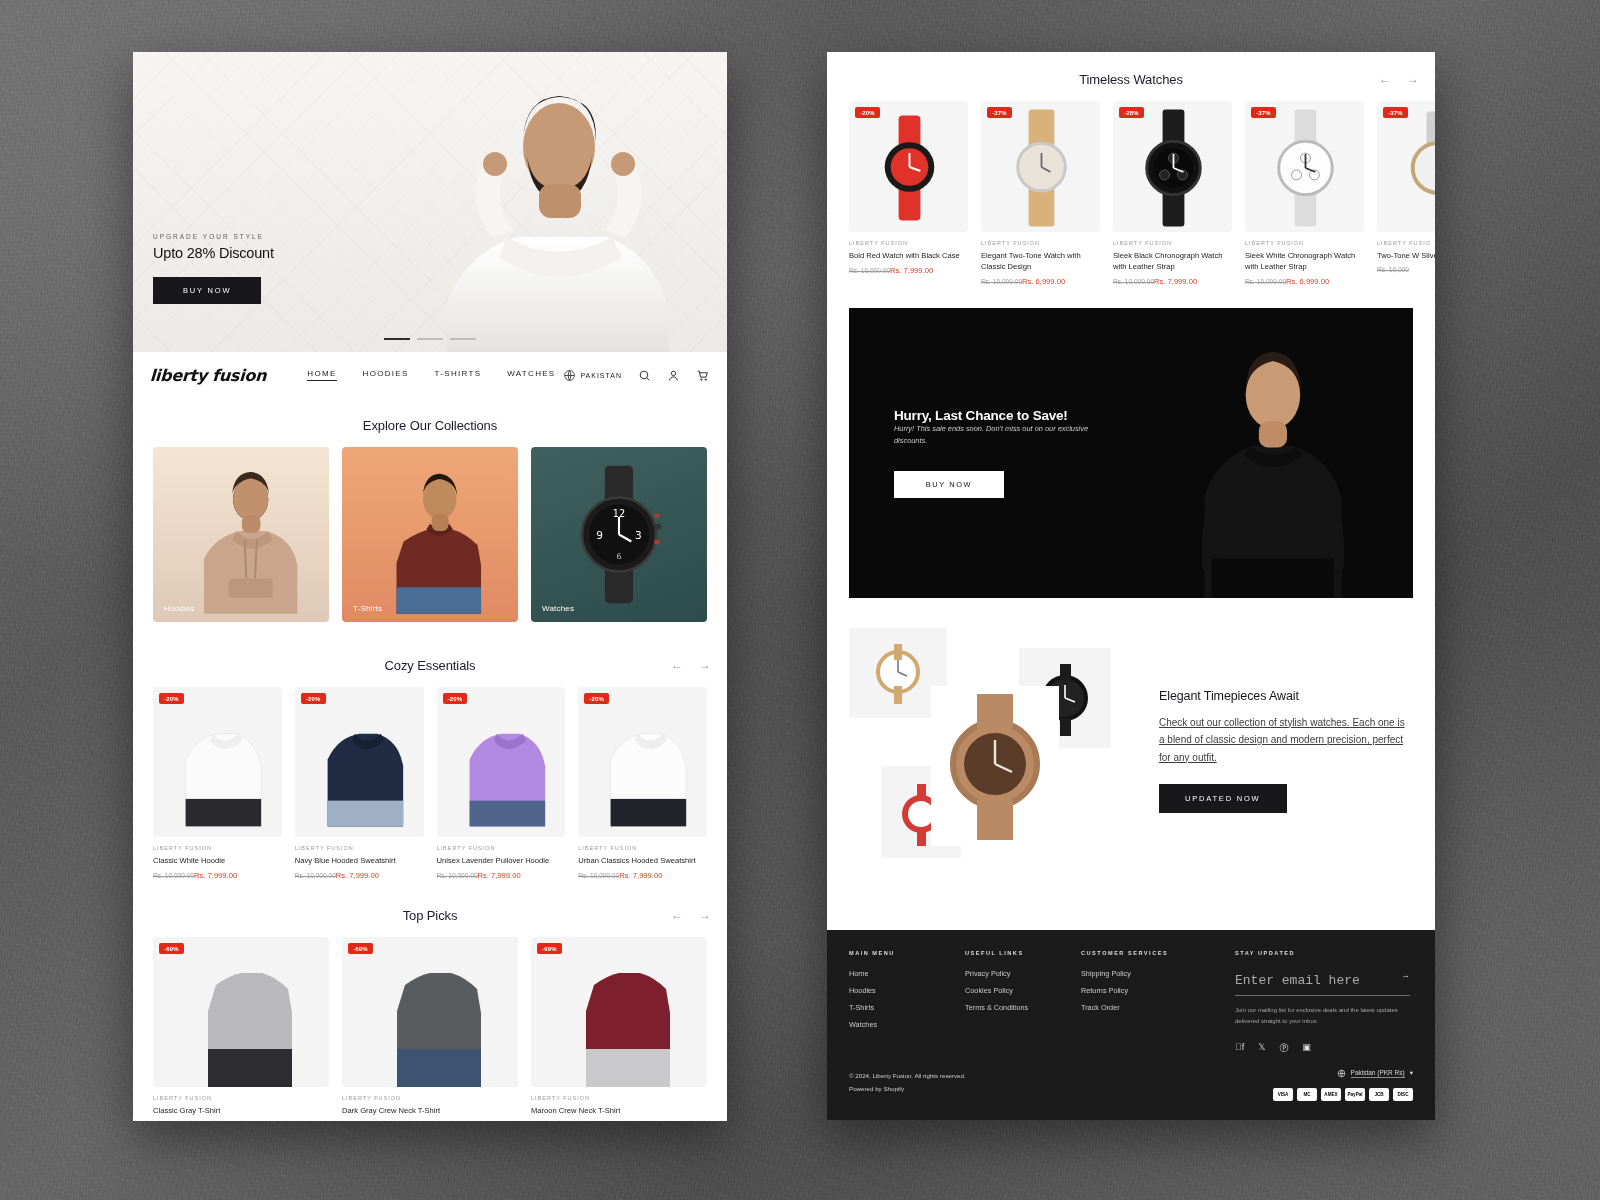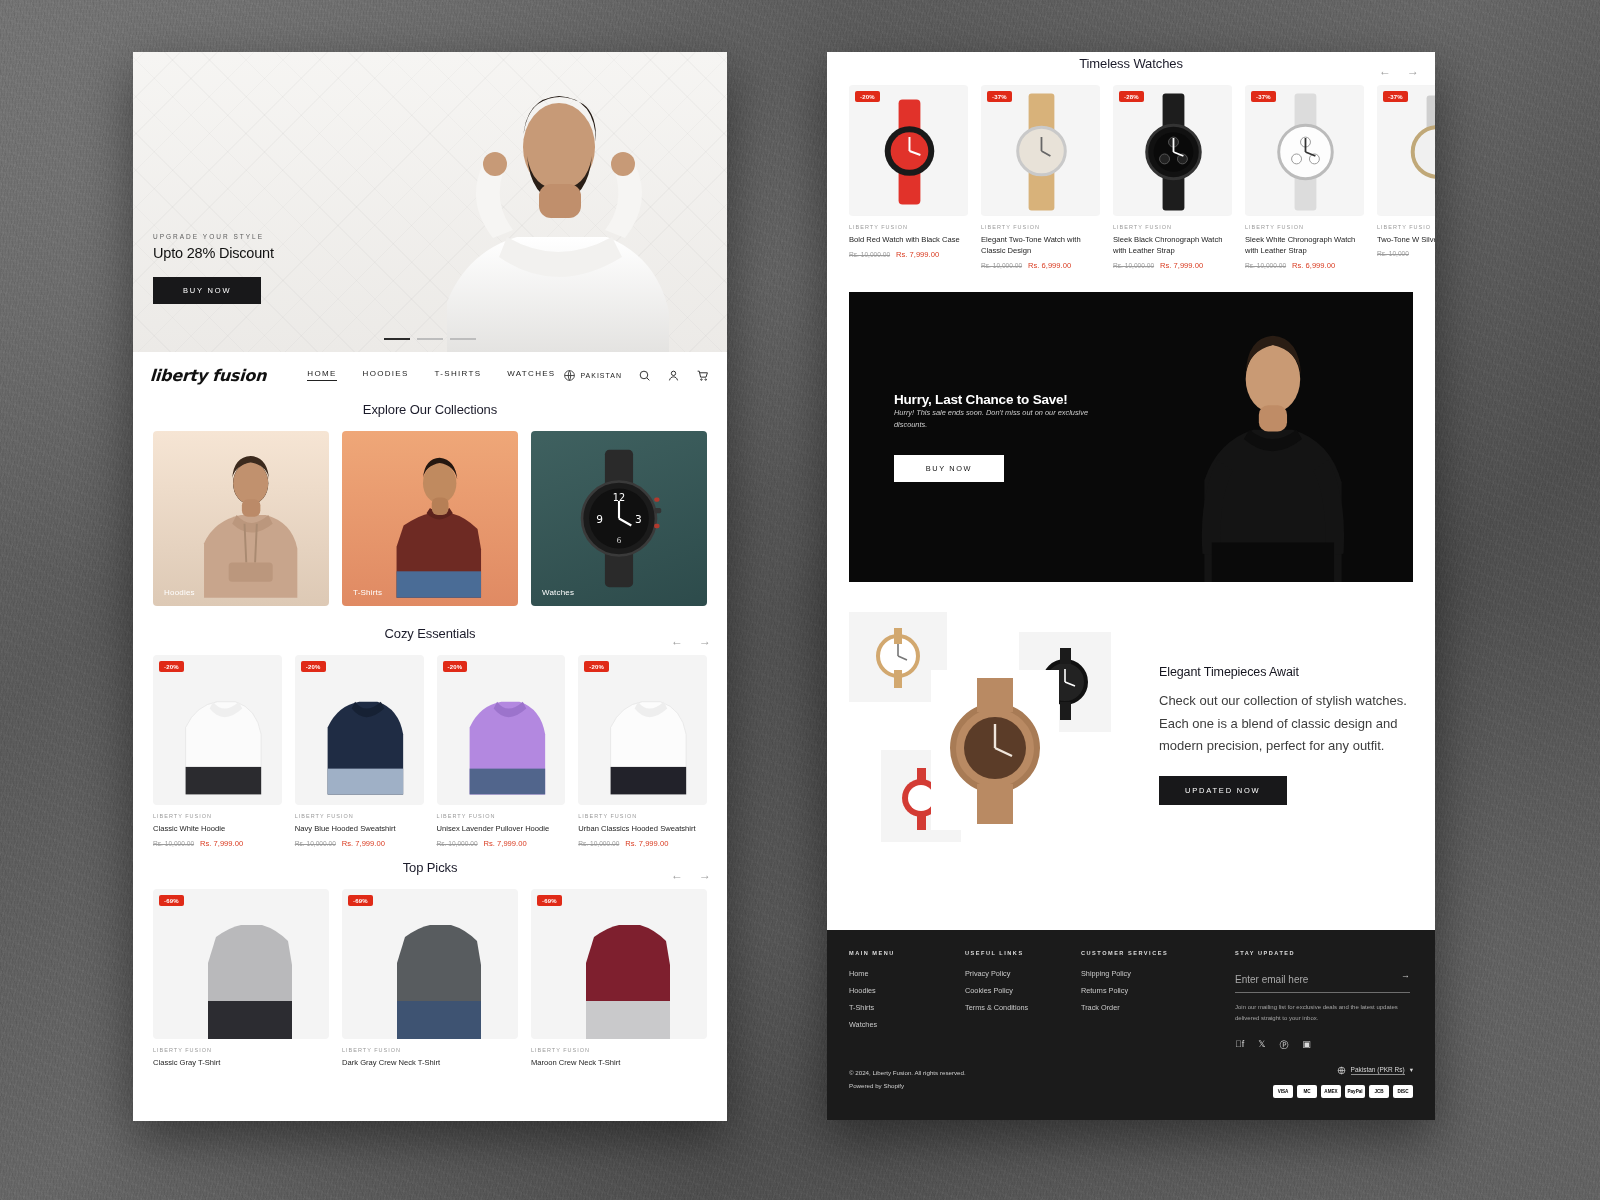--- a/index.html
+++ b/index.html
@@ -84,21 +84,21 @@
     font-size:7.5px; letter-spacing:1.8px; padding:9px 30px; margin-top:16px;
     text-decoration:none;
   }
   .dots { position:absolute; left:0; right:0; bottom:12px; display:flex; justify-content:center; gap:7px; z-index:3; }
   .dots i { display:block; width:26px; height:2px; background:#bdbdbd; }
   .dots i.on { background:#2b2b2b; }
 
   
   .sec-title {
     text-align:center; font-size:13px; color:#1b1b2a; font-weight:400;
-    padding:4px 0 14px; letter-spacing:-.1px;
+    padding:20px 0 14px; letter-spacing:-.1px;
   }
   .sec-head { position:relative; }
   .arrows { position:absolute; right:16px; top:50%; transform:translateY(-30%); display:flex; gap:16px; }
   .arrows span { font-size:12px; color:#9b9b9b; line-height:1; cursor:pointer; }
 
   .collections { display:flex; gap:13px; padding:0 20px 16px; }
   .coll {
     flex:1; height:175px; border-radius:4px; position:relative; overflow:hidden;
   }
   .coll-label { position:absolute; left:11px; bottom:9px; color:#fff; font-size:8px; letter-spacing:.2px; }
@@ -113,21 +113,21 @@
     position:relative; height:150px; border-radius:4px; overflow:hidden;
     background:#f4f4f4;
   }
   .badge {
     position:absolute; left:6px; top:6px; z-index:3;
     background:#e02a17; color:#fff; font-size:6px; font-weight:700;
     padding:2.5px 5px; border-radius:2px; letter-spacing:.2px;
   }
   .vendor { font-size:5.5px; letter-spacing:1px; color:#9a9a9a; margin:8px 0 4px; }
   .pname { font-size:7.6px; color:#1c1c1c; line-height:1.45; min-height:11px; }
-  .prices { margin-top:5px; display:flex; align-items:baseline; gap:6px; }
+  .prices { margin-top:5px; display:flex; align-items:baseline; }
   .p-old { font-size:6.6px; color:#9c9c9c; text-decoration:line-through; }
   .p-new { font-size:7.6px; color:#d93b20; }
 
   
   .w-row { display:flex; gap:13px; padding:0 16px 0 22px; }
   .w-card { width:119px; flex:none; }
   .w-img {
     position:relative; height:131px; border-radius:4px; background:#f5f5f5; overflow:hidden;
   }
 
@@ -141,31 +141,31 @@
   .btn-light {
     display:inline-block; background:#fff; color:#131313; text-align:center;
     font-size:7.4px; letter-spacing:1.6px; padding:9px 0; width:110px; margin-top:24px; text-decoration:none;
   }
   .sale-right { width:50%; position:relative; }
 
   .tp { display:flex; padding:30px 22px 0; gap:20px; align-items:center; }
   .tp-left { width:290px; height:240px; position:relative; }
   .tp-right { flex:1; padding-top:6px; }
   .tp-h { font-size:12.5px; color:#15151f; letter-spacing:-.1px; }
-  .tp-p { font-size:13px; color:#3d3d3d; line-height:1.75; margin-top:11px; }
+  .tp-p { font-size:10px; color:#3d3d3d; line-height:1.75; margin-top:11px;text-decoration:underline; }
 
   .footer { background:#1b1b1b; position:absolute; left:827px; top:930px; width:608px; height:190px; padding:20px 22px 0; }
   .f-cols { display:flex; }
   .f-col { width:122px; }
   .f-col.wide { width:auto; flex:1; padding-left:38px; }
   .f-h { color:#dcdcdc; font-size:5.6px; letter-spacing:1.5px; font-weight:700; margin-bottom:13px; }
   .f-link { display:block; color:#c9c9c9; font-size:7.3px; margin-bottom:8px; text-decoration:none; }
   .f-input {
     border:0; border-bottom:1px solid #6e6e6e; background:transparent; color:#c9c9c9;
-    font-size:10px; width:175px; padding:4px 0 7px; font-family:Liberation Sans, sans-serif;
+    font-size:13px; width:175px; padding:4px 0 7px; font-family:Liberation Mono, monospace;
     outline:none;
   }
   .f-input::placeholder { color:#a9a9a9; }
   .sub-wrap { position:relative; width:175px; }
   .sub-arrow { position:absolute; right:0; top:1px; color:#c9c9c9; font-size:9px; cursor:pointer; }
   .f-note { color:#a3a3a3; font-size:6px; line-height:1.8; margin-top:9px; width:178px; }
   .socials { display:flex; gap:14px; margin-top:15px; }
   .socials span { color:#ddd; font-size:9px; cursor:pointer; }
   .f-bottom { display:flex; align-items:flex-start; margin-top:14px; }
   .f-copy { color:#cfcfcf; font-size:6.2px; line-height:2.1; }

